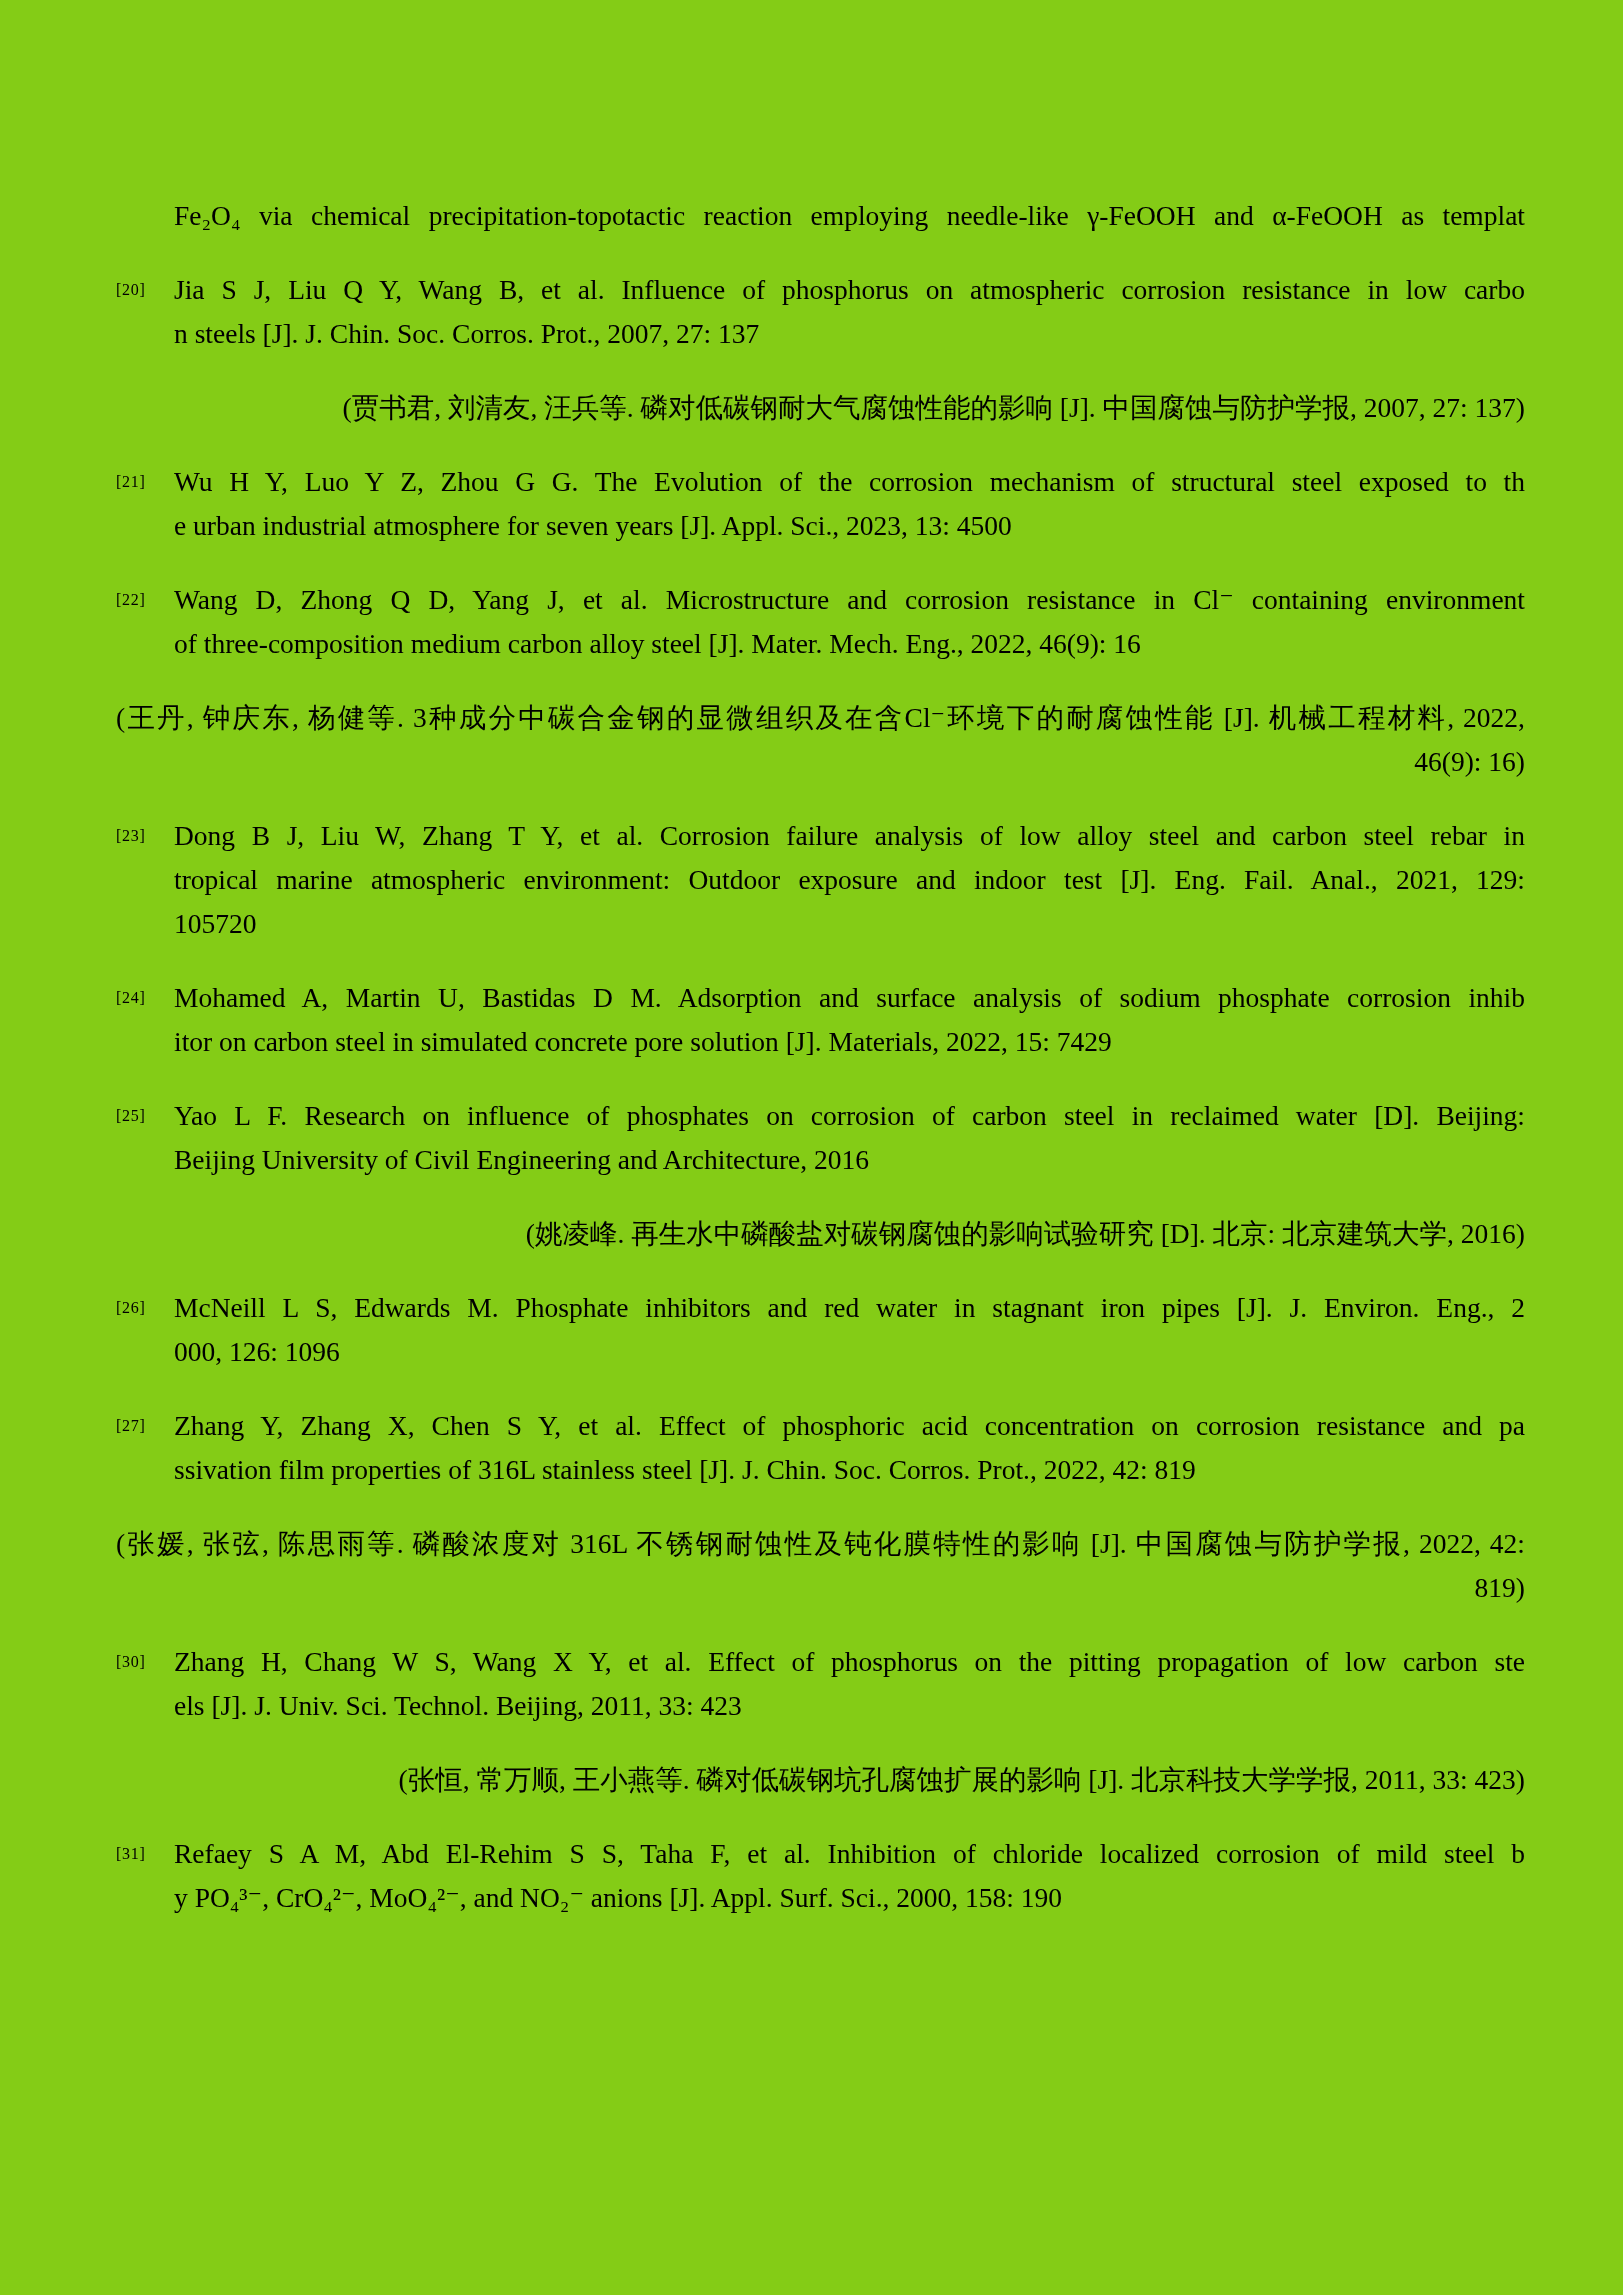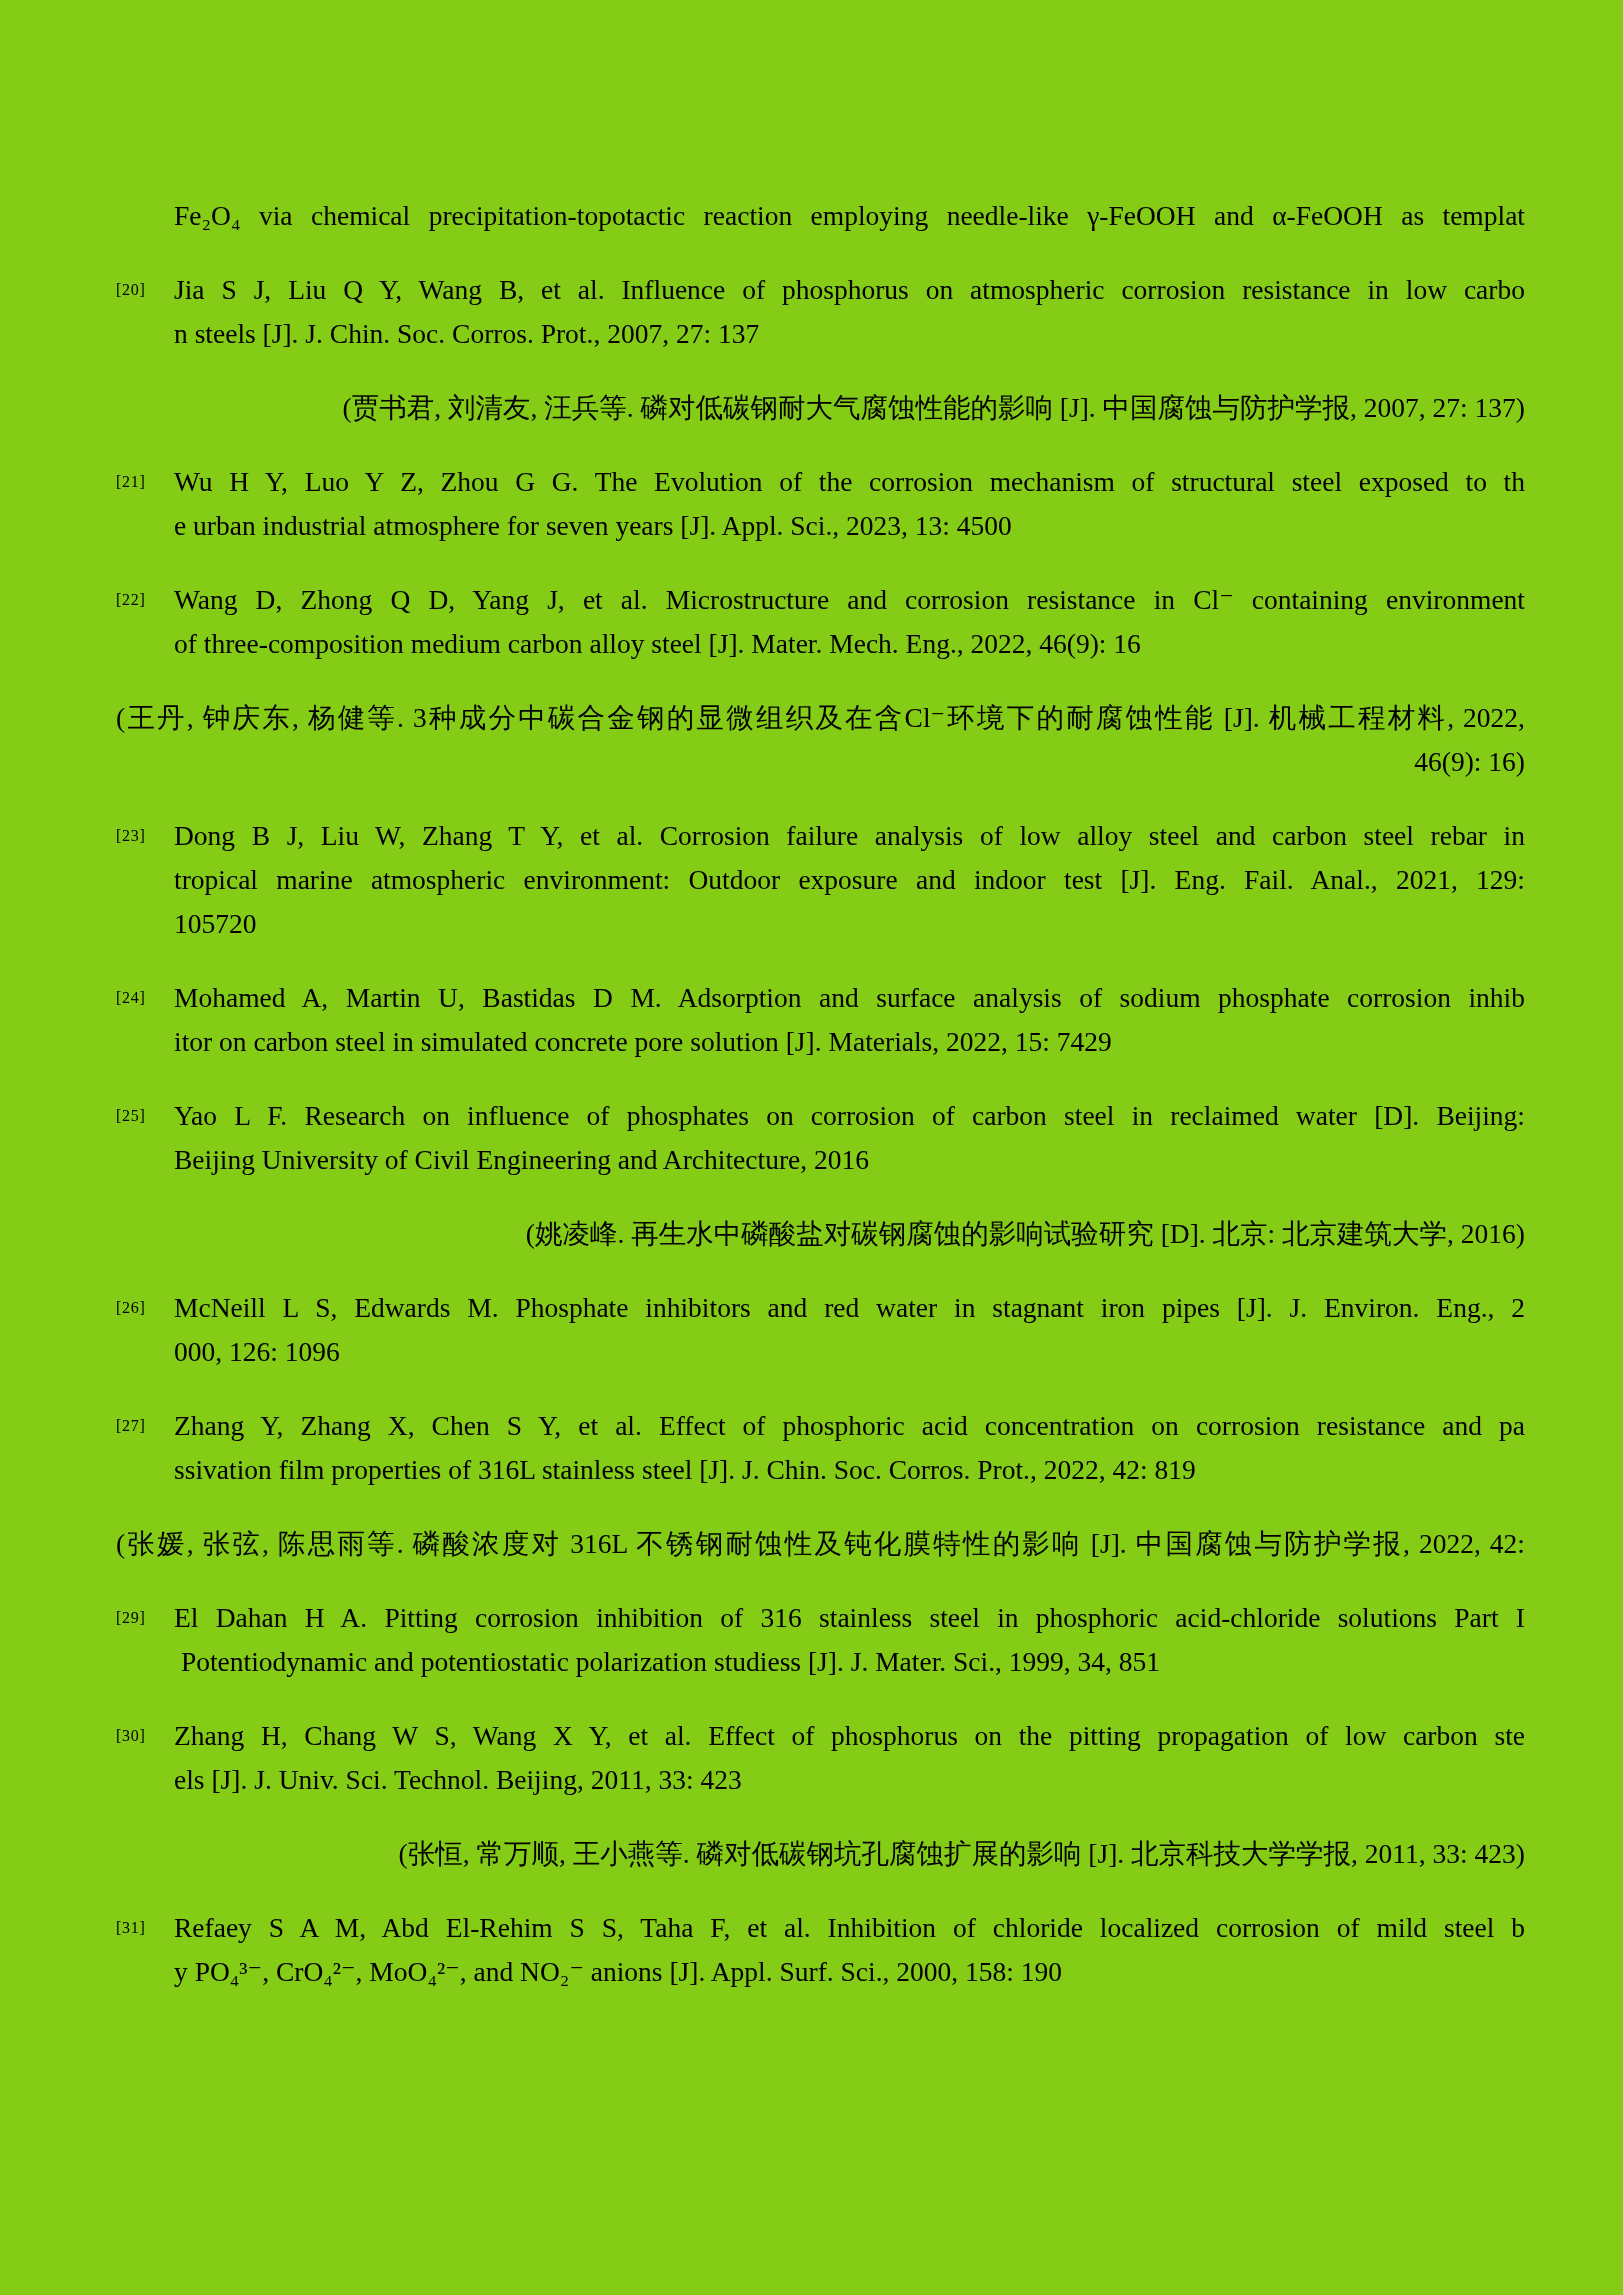--- a/index.html
+++ b/index.html
@@ -124,28 +124,24 @@
     </div>
 
     <div class="para ref">
       <span class="marker">[27]</span>
       <div class="line j">Zhang Y, Zhang X, Chen S Y, et al. Effect of phosphoric acid concentration on corrosion resistance and pa</div>
       <div class="line">ssivation film properties of 316L stainless steel [J]. J. Chin. Soc. Corros. Prot., 2022, 42: 819</div>
     </div>
 
     <div class="para cn">
       <div class="line j">(张媛, 张弦, 陈思雨等. 磷酸浓度对 316L 不锈钢耐蚀性及钝化膜特性的影响 [J]. 中国腐蚀与防护学报, 2022, 42:</div>
+      <div class="line"> 819)</div>
     </div>
 
 
-    <div class="para ref">
-      <span class="marker">[29]</span>
-      <div class="line j">El Dahan H A. Pitting corrosion inhibition of 316 stainless steel in phosphoric acid-chloride solutions Part I</div>
-      <div class="line"> Potentiodynamic and potentiostatic polarization studiess [J]. J. Mater. Sci., 1999, 34, 851</div>
-    </div>
 
     <div class="para ref">
       <span class="marker">[30]</span>
       <div class="line j">Zhang H, Chang W S, Wang X Y, et al. Effect of phosphorus on the pitting propagation of low carbon ste</div>
       <div class="line">els [J]. J. Univ. Sci. Technol. Beijing, 2011, 33: 423</div>
     </div>
 
     <div class="para cn">
       <div class="line">(张恒, 常万顺, 王小燕等. 磷对低碳钢坑孔腐蚀扩展的影响 [J]. 北京科技大学学报, 2011, 33: 423)</div>
     </div>

